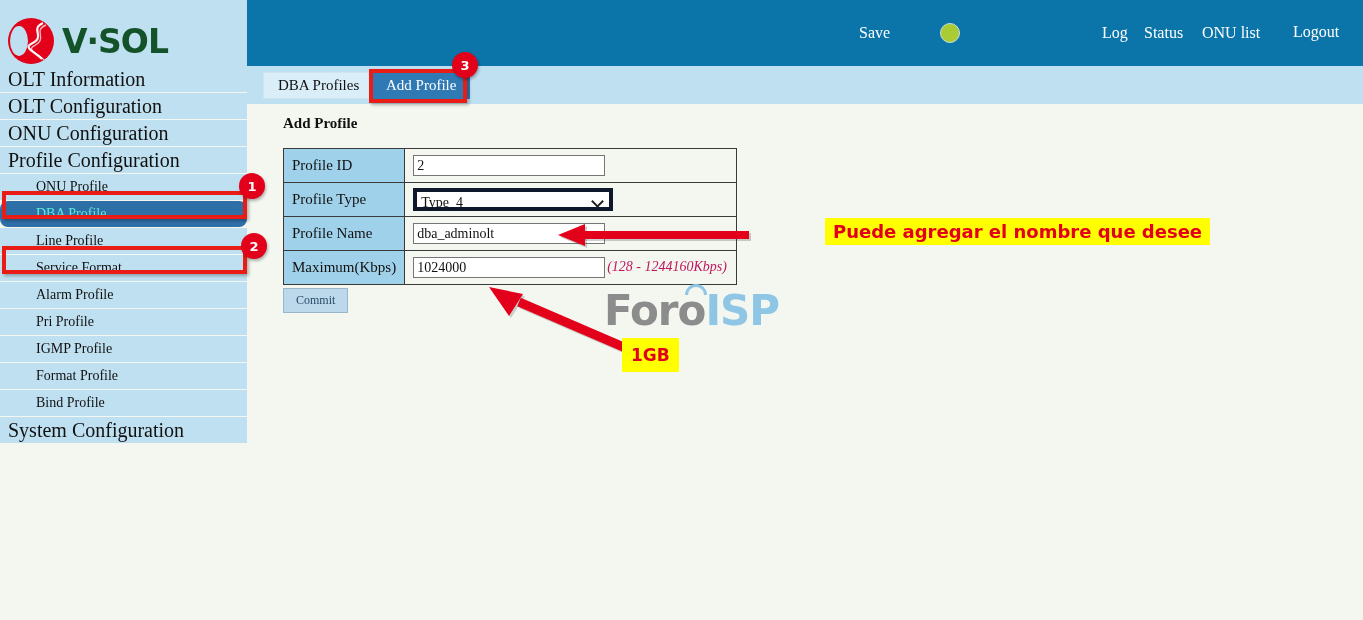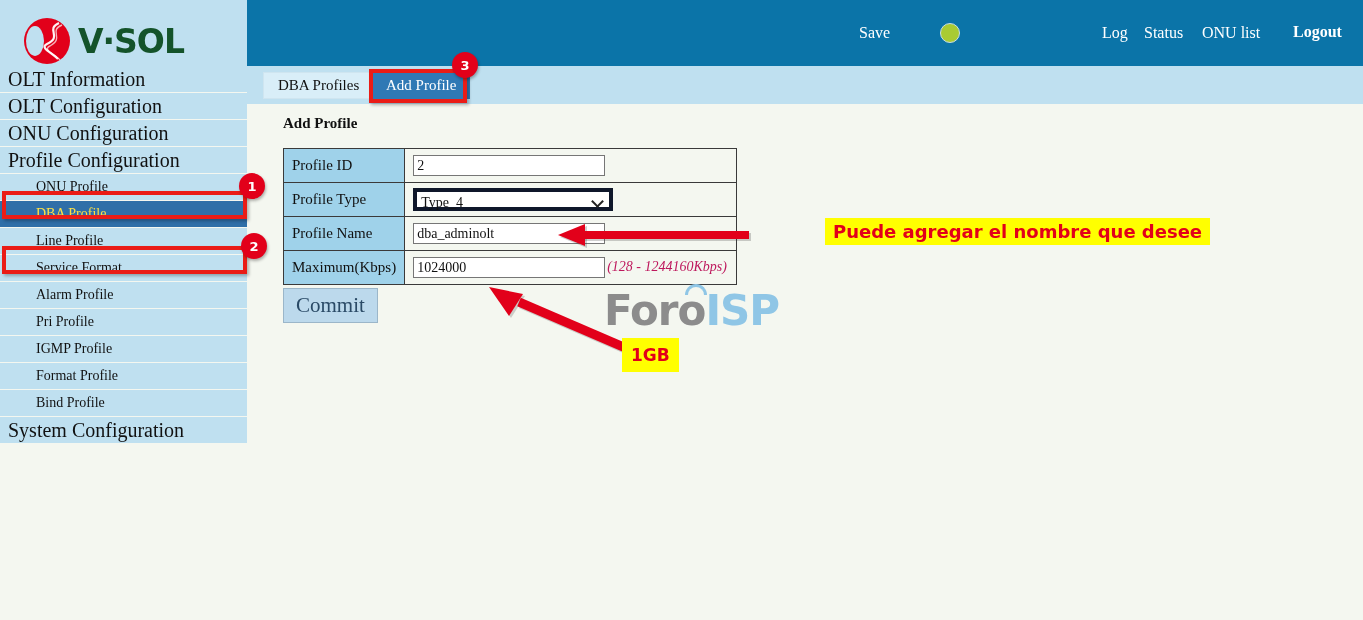--- a/index.html
+++ b/index.html
@@ -11,21 +11,21 @@
     overflow: hidden;
   }
   #root { position: relative; width: 1363px; height: 620px; }
 
   
   .logo-panel {
     position: absolute; left: 0; top: 0; width: 247px; height: 66px;
     background: #bfe0f0;
   }
   .logo-wrap {
-    position: absolute; left: 24px; top: 18px;
+    position: absolute; left: 8px; top: 18px;
     display: flex; align-items: center; gap: 6px;
   }
   .logo-mark { position: relative; width: 48px; height: 46px; }
   .logo-mark .ring {
     position: absolute; left: 0; top: 0; width: 46px; height: 46px;
     border-radius: 50%;
     background: #e2001a;
   }
   .logo-mark .notch {
     position: absolute; left: 2px; top: 8px; width: 18px; height: 30px;
@@ -49,21 +49,21 @@
   }
   .hdr-link {
     position: absolute; top: 24px;
     color: #ffffff; font-size: 16px; white-space: nowrap;
     font-family: "Liberation Serif", serif;
   }
   .hdr-save   { left: 612px; }
   .hdr-log    { left: 855px; }
   .hdr-status { left: 897px; }
   .hdr-onu    { left: 955px; }
-  .hdr-logout { left: 1046px; font-weight: bold; top: 23px; }
+  .hdr-logout { left: 1046px; font-weight: normal; top: 23px; }
   .status-dot {
     position: absolute; left: 693px; top: 23px;
     width: 20px; height: 20px; border-radius: 50%;
     background: #a9cb33; border: 1px solid #c6dde8;
   }
 
   
   .tab-strip {
     position: absolute; left: 247px; top: 66px; right: 0; height: 38px;
     background: #bfe0f0;
@@ -86,21 +86,21 @@
     position: absolute; left: 0; top: 66px; width: 247px;
   }
   .nav-item {
     height: 26px; margin-bottom: 1px;
     background: #bfe0f0; color: #111;
     display: flex; align-items: center;
     font-size: 20px; padding-left: 8px;
     font-family: "Liberation Serif", serif;
   }
   .nav-item.sub { padding-left: 36px; font-size: 14px; }
-  .nav-item.active { background: #2f6fa8; color: #fde047; }
+  .nav-item.active { background: #2f6fa8; color: #5eead4; border-radius: 8px; }
 
   
   .content { position: absolute; left: 247px; top: 104px; right: 0; bottom: 0; background: #f4f7f0; }
   .page-title {
     position: absolute; left: 36px; top: 11px;
     font-size: 15px; font-weight: bold; color: #111;
   }
   table.form-table {
     position: absolute; left: 36px; top: 44px;
     border-collapse: collapse;
@@ -130,21 +130,21 @@
   .sel-input .chev {
     position: absolute; right: 7px; top: 5px;
     width: 9px; height: 9px;
     border-right: 2px solid #222; border-bottom: 2px solid #222;
     transform: rotate(45deg);
   }
   .range-note { font-size: 14px; color: #be185d; margin-left: 2px; font-style: italic; }
   .commit-btn {
     position: absolute; left: 36px; top: 184px;
     background: #bcd9ec; border: 1px solid #9bb6c9;
-    color: #2a4a66; font-size: 21px;
+    color: #2a4a66; font-size: 12px;
     padding: 4px 12px; font-family: "Liberation Serif", serif;
   }
 
   
   .watermark {
     position: absolute; left: 357px; top: 186px;
     font-family: "DejaVu Sans", sans-serif;
     font-size: 42px; font-weight: bold;
     letter-spacing: -1px; line-height: 1;
     user-select: none;

